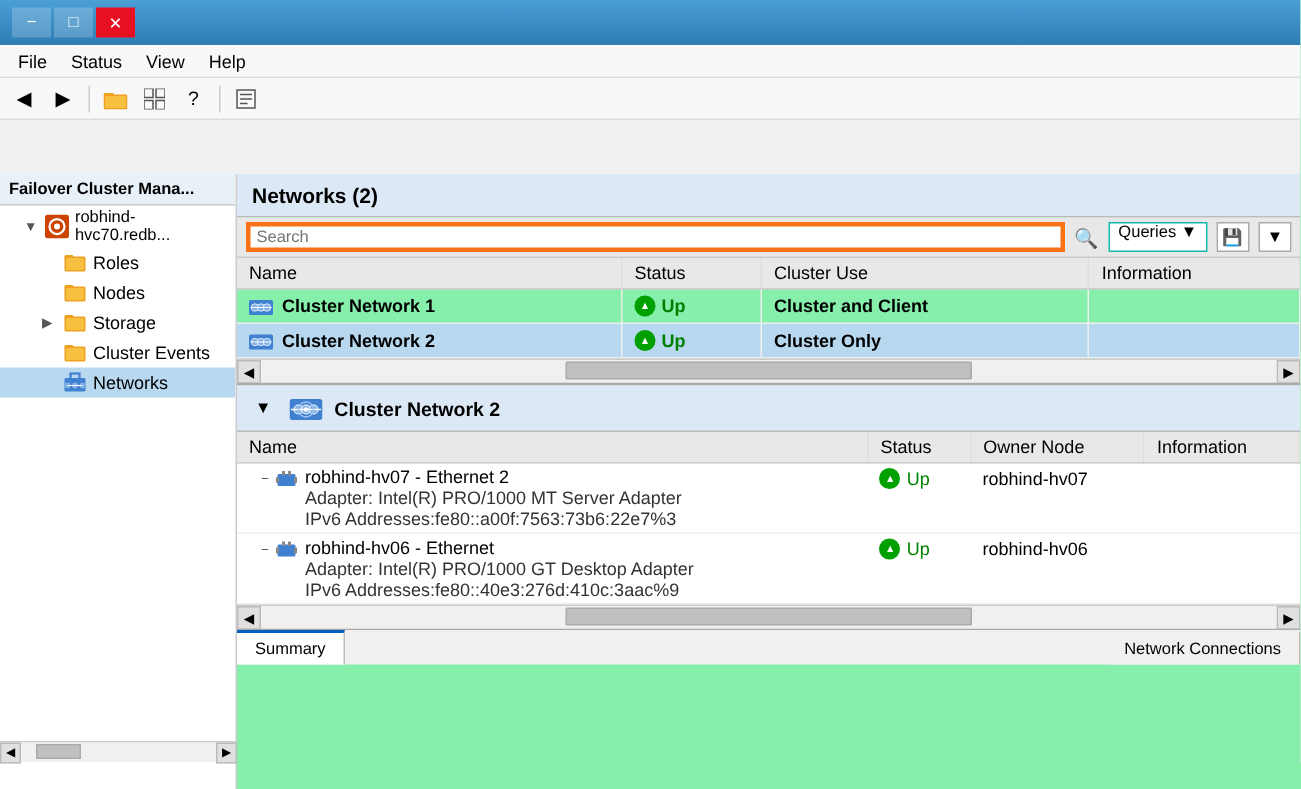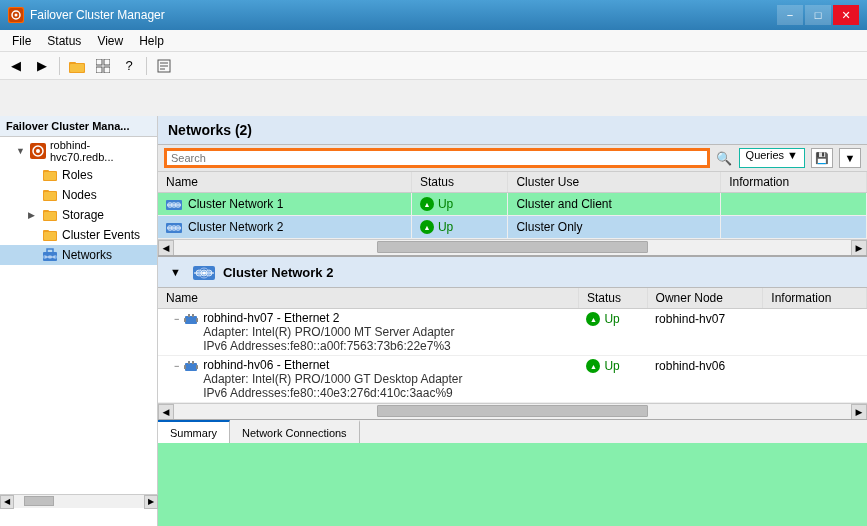--- a/index.html
+++ b/index.html
@@ -155,20 +155,21 @@
       border-right: 1px solid #ddd;
       padding: 3px 8px;
       text-align: left;
       font-weight: normal;
       font-size: 12px;
     }
     .network-table td {
       padding: 3px 8px;
       border-bottom: 1px solid #eee;
       border-right: 1px solid #eee;
+      font-weight: bold;
     }
     .network-table tr.selected { background: #b8d8f0; }
     .status-up { color: #008000; display: flex; align-items: center; gap: 4px; }
     .status-circle { width: 14px; height: 14px; border-radius: 50%; background: #00a000; display: inline-flex; align-items: center; justify-content: center; }
     .status-circle::after { content: '▲'; color: white; font-size: 7px; }
 
     
     .h-scroll {
       height: 16px;
       background: #f0f0f0;
@@ -218,20 +219,21 @@
       border-bottom: 1px solid #eee;
       vertical-align: top;
     }
 
     
     .bottom-tabs {
       display: flex;
       border-top: 1px solid #aaa;
       background: #f0f0f0;
       height: 24px;
+      justify-content: space-between;
     }
     .bottom-tab {
       padding: 4px 12px;
       font-size: 11px;
       cursor: pointer;
       border-right: 1px solid #bbb;
       border-top: 2px solid transparent;
       background: #f0f0f0;
       display: flex;
       align-items: center;
@@ -240,30 +242,20 @@
       background: white;
       border-top: 2px solid #0060c0;
     }
 
     .top-tables { overflow-y: auto; max-height: 80px; }
   </style>
 </head>
 <body>
 
 <div class="title-bar">
-  <div class="title-bar-left">
-    <div class="title-icon">
-      <svg width="14" height="14" viewBox="0 0 14 14">
-        <rect width="14" height="14" fill="#cc4400" rx="2"></rect>
-        <circle cx="7" cy="7" r="4" fill="none" stroke="white" stroke-width="1.5"></circle>
-        <circle cx="7" cy="7" r="1.5" fill="white"></circle>
-      </svg>
-    </div>
-    <span>Failover Cluster Manager</span>
-  </div>
   <div class="title-controls">
     <button class="title-btn">−</button>
     <button class="title-btn">□</button>
     <button class="title-btn close">✕</button>
   </div>
 </div>
 
 <div class="menu-bar">
   <div class="menu-item">File</div>
   <div class="menu-item">Status</div>

